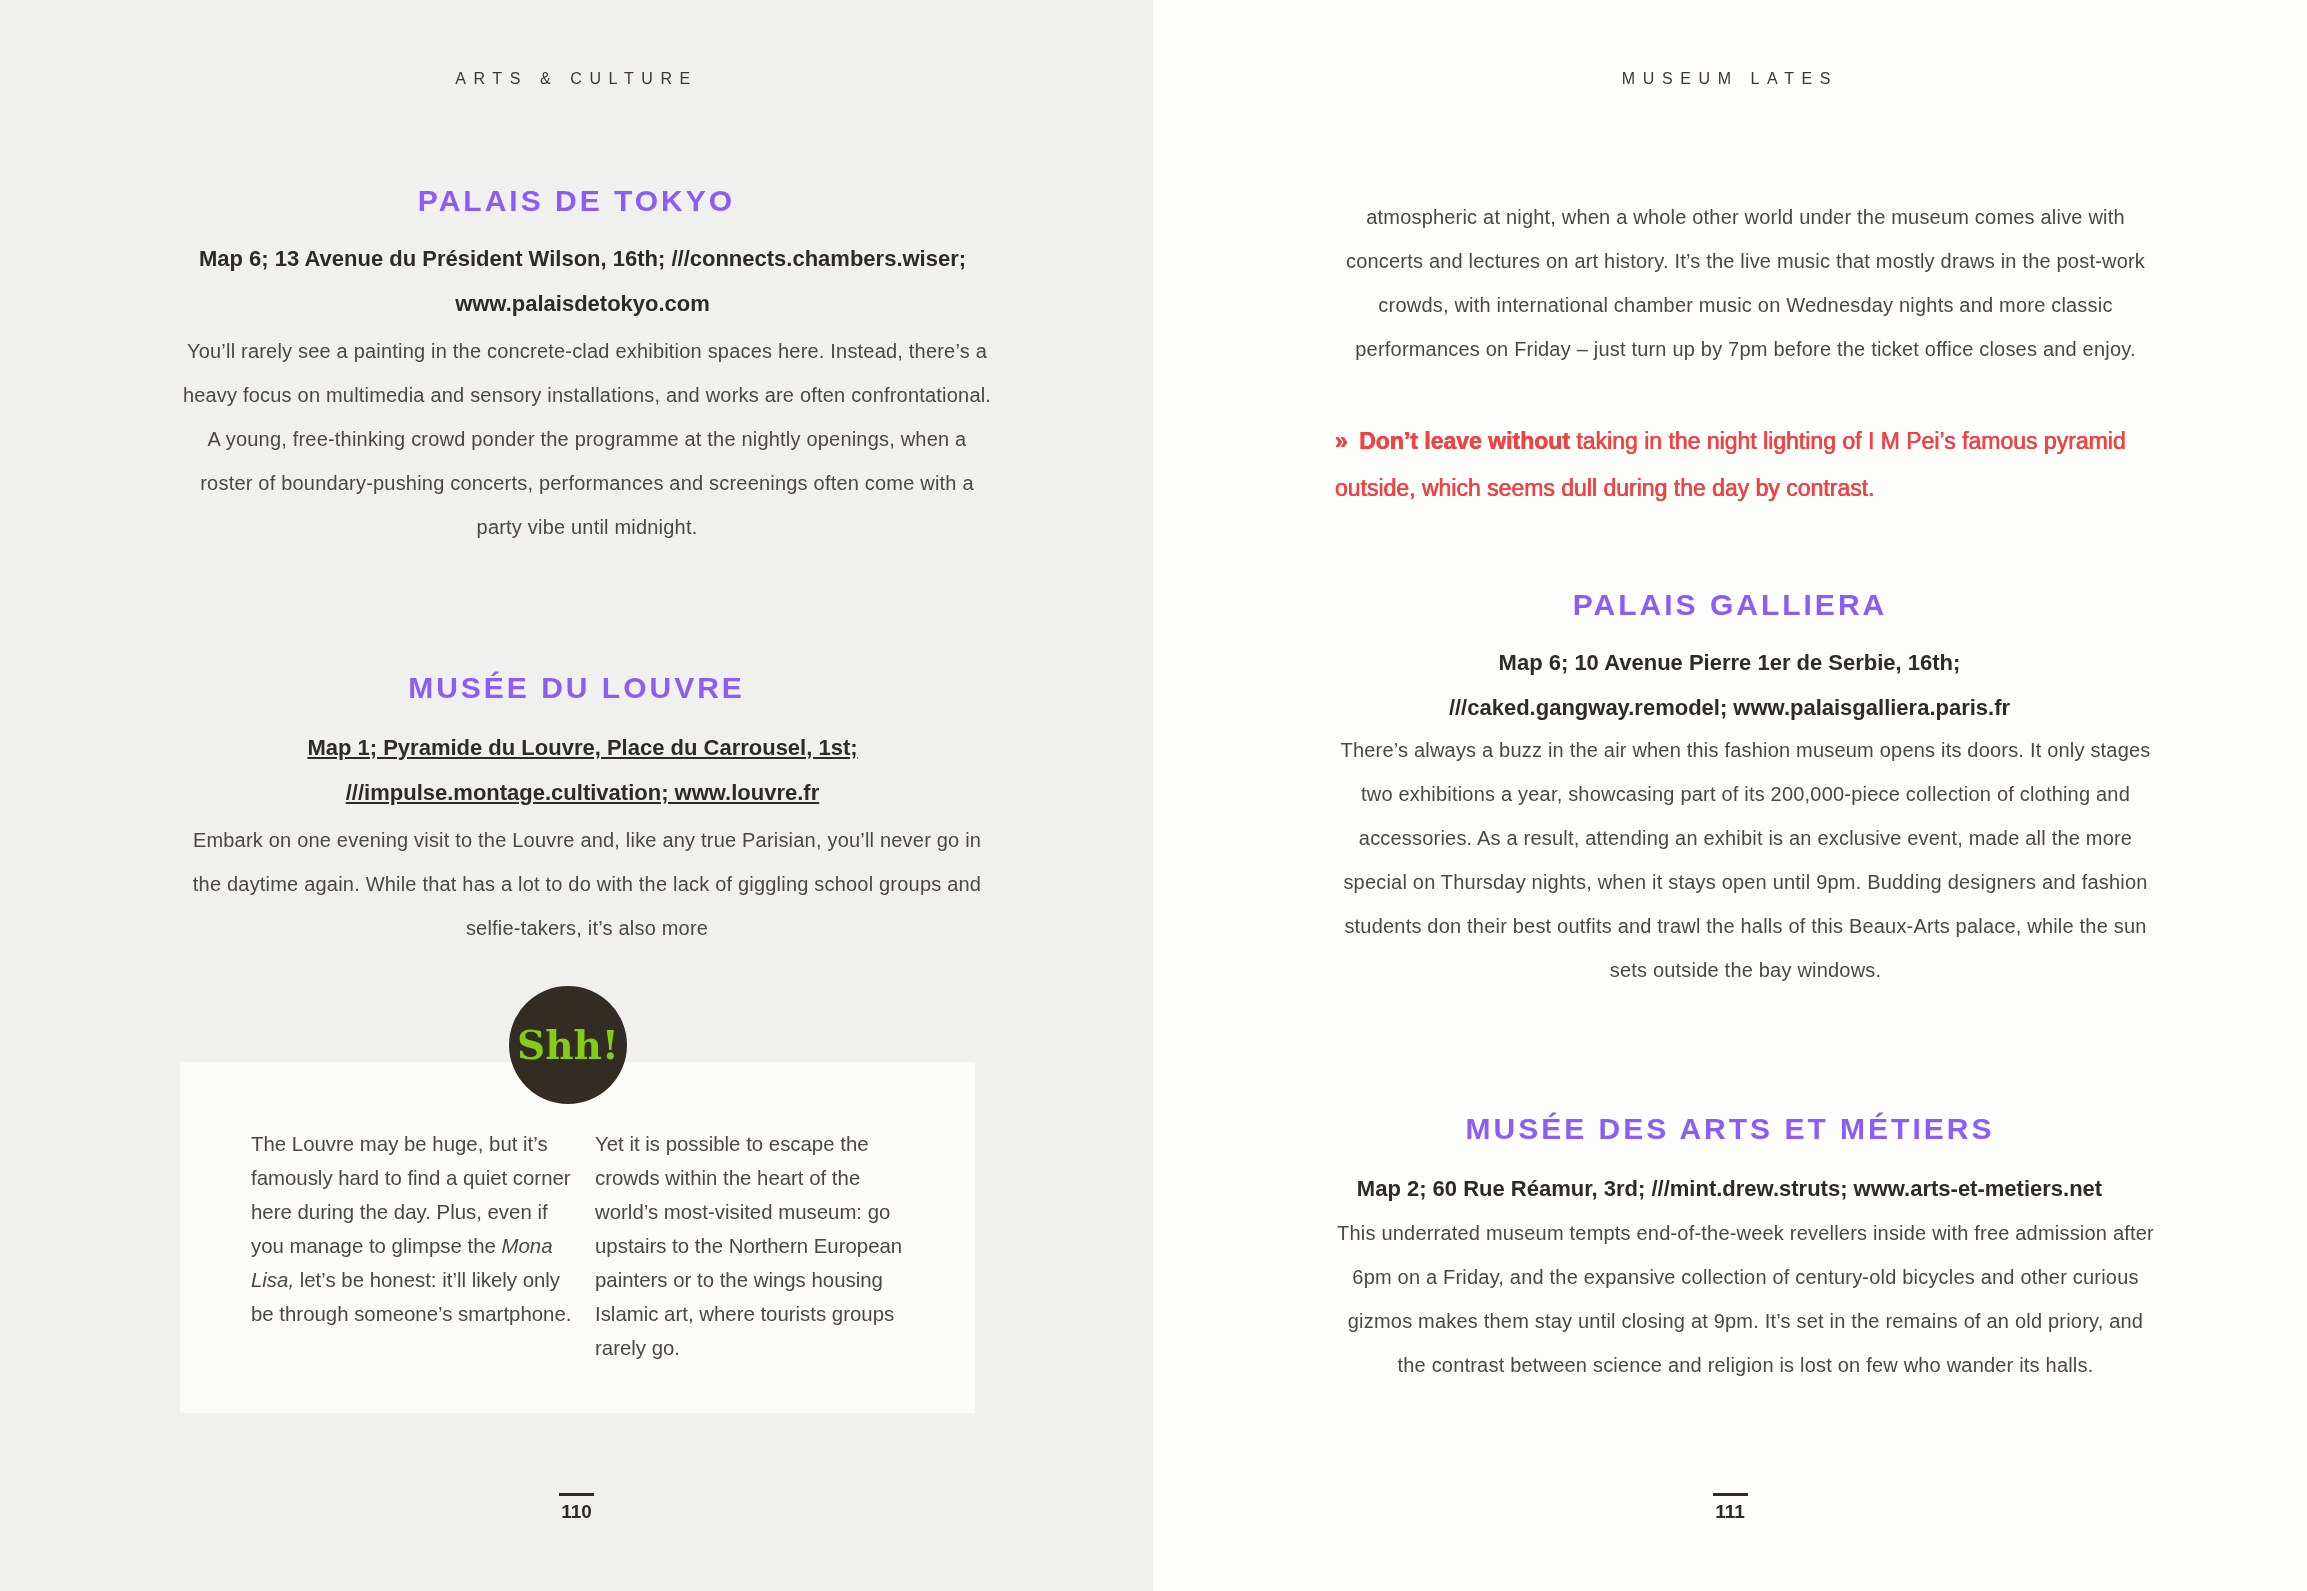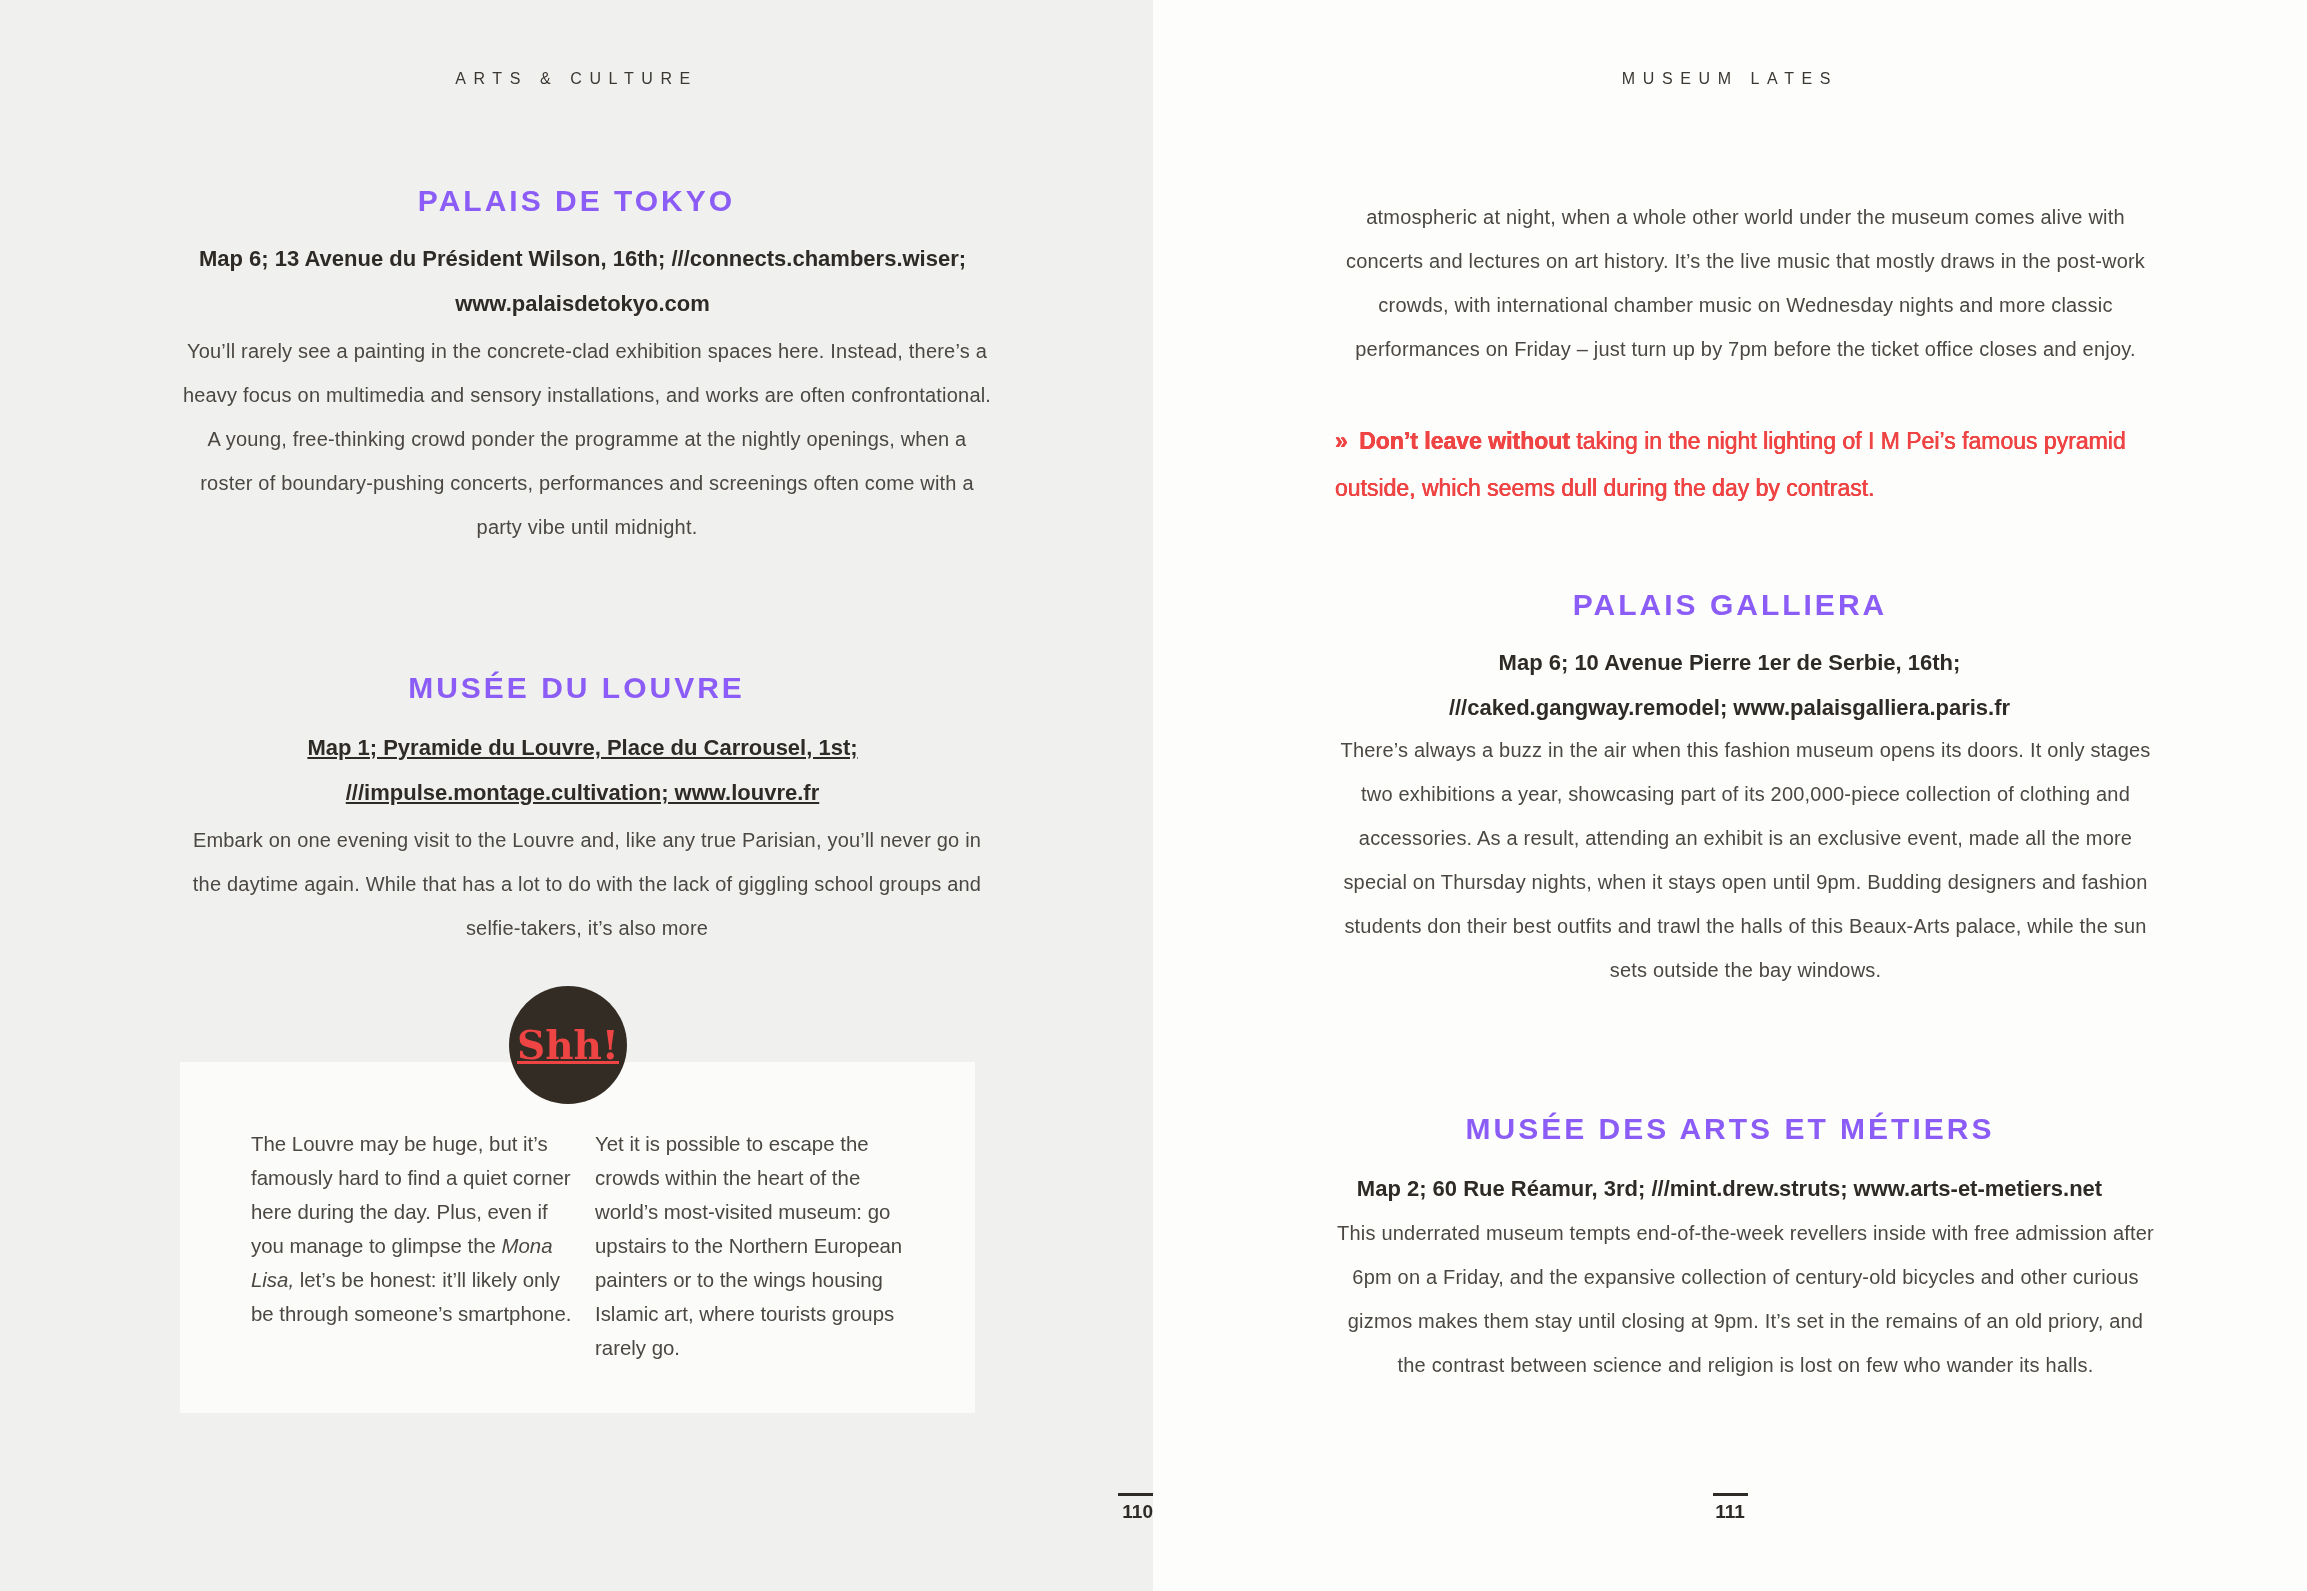--- a/index.html
+++ b/index.html
@@ -36,25 +36,24 @@
   }
   .tip{
     position:absolute;
     font-size:23px;color:#ef4444;line-height:47px;
     text-shadow:0.3px 0 0 currentColor,-0.3px 0 0 currentColor;
   }
   .tip .tip-marker{font-weight:700;margin-right:10.6px;letter-spacing:0.8px;}
   .tip .tip-label{font-weight:700;}
   .shh-badge{
     position:absolute;border-radius:50%;
-    background:#332c25;color:#ef4444;
+    background:#332c25;color:#84cc16;
     display:flex;align-items:center;justify-content:center;
     font-family:"DejaVu Serif",serif;font-weight:700;
     z-index:2;
-    text-decoration:underline;
   }
   .shh-box{
     position:absolute;background:#fbfbf9;z-index:1;
     box-sizing:border-box;
   }
   .shh-col{
     position:absolute;
     font-size:20.4px;line-height:34px;color:#4b4742;font-weight:400;
   }
   .shh-col .ital{font-style:italic;}
@@ -94,21 +93,21 @@
     </div>
     <div class="shh-box" style="left:180px;top:1062px;width:795px;height:351px;">
       <div class="shh-col" style="left:71px;top:65px;width:327px;">
         <span>The Louvre may be huge, but it’s famously hard to find a quiet corner here during the day. Plus, even if you manage to glimpse the </span><span class="ital">Mona Lisa,</span><span> let’s be honest: it’ll likely only be through someone’s smartphone.</span>
       </div>
       <div class="shh-col" style="left:415px;top:65px;width:318px;">
         <span>Yet it is possible to escape the crowds within the heart of the world’s most-visited museum: go upstairs to the Northern European painters or to the wings housing Islamic art, where tourists groups rarely go.</span>
       </div>
     </div>
 
-    <div class="page-number" style="top:1493px;left:0;width:100%;text-align:right;">
+    <div class="page-number" style="top:1493px;left:0;width:100%;">
       <span class="num">110</span>
     </div>
   </div>
 
   <div class="page page-right">
     <div class="running-header" style="top:70px;">MUSEUM LATES</div>
 
     <div class="body-text" style="top:195px;left:182px;width:821px;">atmospheric at night, when a whole other world under the museum comes alive with concerts and lectures on art history. It’s the live music that mostly draws in the post-work crowds, with international chamber music on Wednesday nights and more classic performances on Friday – just turn up by 7pm before the ticket office closes and enjoy.</div>
 
     <div class="tip" style="top:418px;left:182px;width:821px;">

